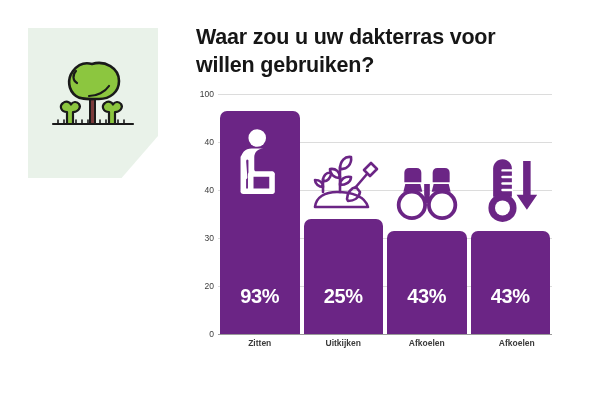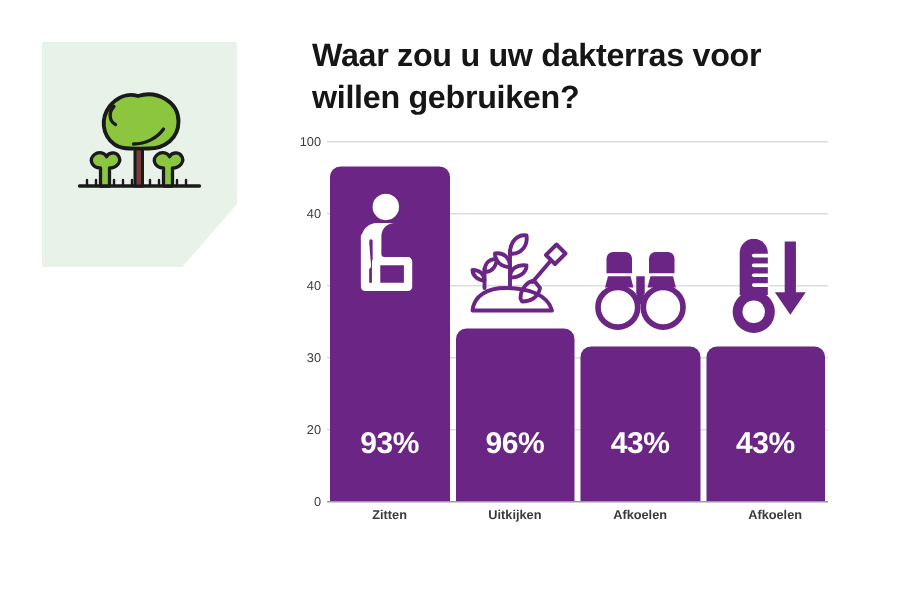--- a/index.html
+++ b/index.html
@@ -31,21 +31,21 @@
     left: 50%;
     top: 46%;
     transform: translate(-50%, -50%);
     width: 96px;
     height: 86px;
   }
 
   
   #chart-title {
     position: absolute;
-    left: 208px;
+    left: 196px;
     top: 24px;
     width: 360px;
     font-size: 21.5px;
     font-weight: bold;
     line-height: 1.28;
     color: #161616;
     letter-spacing: -0.2px;
   }
 
   
@@ -238,21 +238,21 @@
               <path d="M16 41 L16 28"></path>
               <path d="M16 30 C16 24 20 21 24 22 C24 27 20 31 16 30 Z"></path>
               <path d="M16 36 C12 36 8 33 8 29 C13 29 16 32 16 36 Z"></path>
 
               <path d="M48 37 L60 23"></path>
               <path d="M57 19 L64 12 L70 18 L63 25 Z"></path>
               <path d="M40 48 C40 42 44 37 49 36 L53 41 C52 47 47 50 41 50 Z"></path>
             </g>
           </svg>
         </div>
-        <div class="bar-value">96%</div>
+        <div class="bar-value">25%</div>
       </div>
     </div>
 
     <div class="bar-slot" style="left:167px; width:83.5px;">
       <div class="bar" style="height:103.2px;">
         <div class="bar-icon" style="top:-64px;">
           <svg viewBox="0 0 72 58" width="68" height="55" aria-hidden="true">
             <g fill="#6b2585">
 
               <path d="M12 6 C12 3 14 1 17 1 L25 1 C28 1 30 3 30 6 L30 16 L12 16 Z"></path>

